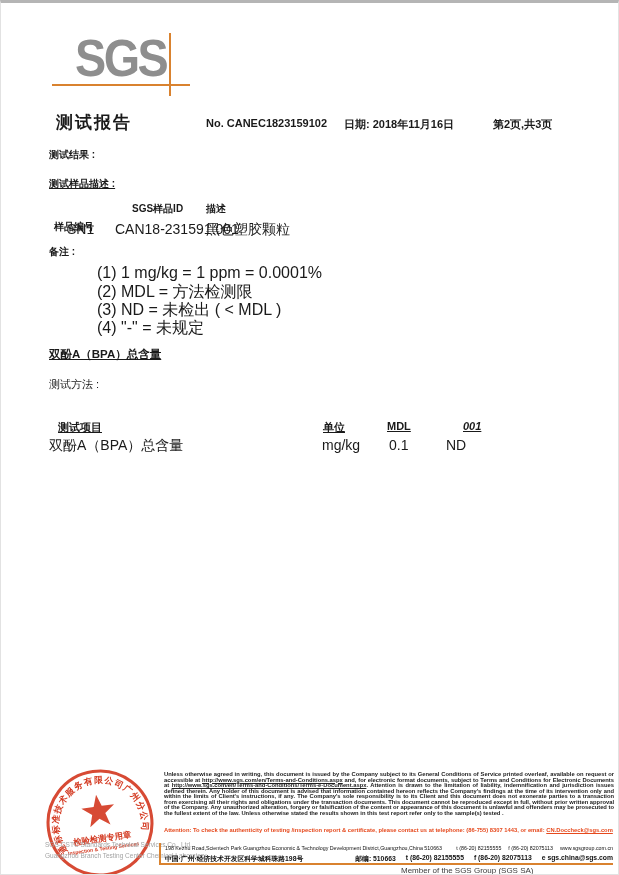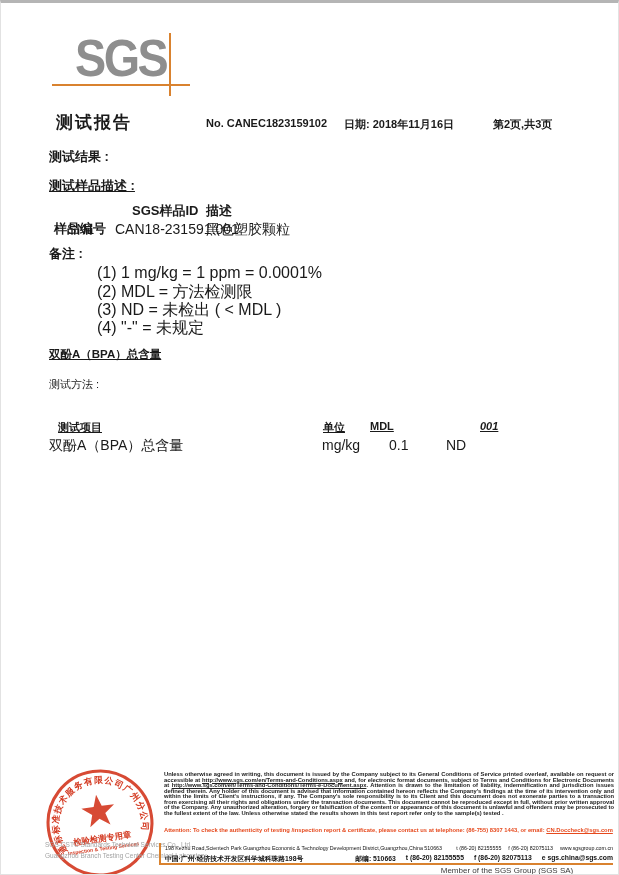--- a/index.html
+++ b/index.html
@@ -17,43 +17,43 @@
     transform-origin:left top;
   }
   .logo-hline { left:51px; top:81px; width:138px; height:2px; background:#d9822f; }
   .logo-vline { left:168px; top:30px; width:2px; height:63px; background:#d9822f; }
   
   .doc-title { left:55px; top:108px; font-size:17px; font-weight:bold; letter-spacing:2px; }
   .hdr { font-size:11px; font-weight:bold; }
   .report-no { left:205px; top:114px; }
   .report-date { left:343px; top:114px; }
   .report-pages { left:492px; top:114px; }
-  .lbl { font-size:13px; font-weight:bold; }
+  .lbl { font-size:10px; font-weight:bold; }
   .u { text-decoration:underline; }
   .results-label { left:48px; top:145px; }
   .sample-heading { left:48px; top:174px; }
   
   .s-c1h { left:53px; top:217px; } .s-c2h { left:131px; top:199px; } .s-c3h { left:205px; top:199px; }
   .cell { font-size:14px; }
   .s-c1v { left:66px; top:218px; } .s-c2v { left:114px; top:218px; } .s-c3v { left:205px; top:218px; }
   .notes-label { left:48px; top:242px; }
   .note { left:96px; font-size:16px; }
   .note-1 { top:261px; } .note-2 { top:279px; } .note-3 { top:297px; } .note-4 { top:315px; }
   .bpa-heading { left:48px; top:344px; font-size:11.5px; font-weight:bold; text-decoration:underline; }
   .method-label { left:48px; top:374px; font-size:11px; }
   .method-text {
     left:125px; top:372px; width:455px; font-size:11px; line-height:19px;
     white-space:normal; text-align:justify;
   }
   
   .th { font-size:11px; font-weight:bold; text-decoration:underline; }
   .t-item-h { left:57px; top:417px; }
   .t-unit-h { left:322px; top:417px; }
-  .t-mdl-h  { left:369px; top:417px; }
-  .t-001-h  { left:442px; top:417px; font-style:italic;padding-left:37px; }
+  .t-mdl-h  { left:386px; top:417px; }
+  .t-001-h  { left:425px; top:417px; font-style:italic;padding-left:37px; }
   .t-item-v { left:48px; top:434px; }
   .t-unit-v { left:321px; top:434px; }
   .t-mdl-v  { left:388px; top:434px; }
   .t-001-v  { left:445px; top:434px; }
   
   .stamp-wrap { left:42px; top:764px; width:114px; height:112px; transform:rotate(-8deg); }
   .company-1 { left:44px; top:838px; font-size:6.5px; color:#a3a3a3; }
   .company-2 { left:44px; top:849px; font-size:6.5px; color:#a3a3a3; }
   .disclaimer {
     left:163px; top:769px; width:450px; font-size:5.8px; line-height:5.5px;
@@ -63,21 +63,21 @@
   .attention {
     left:163px; top:824px; width:450px; font-size:5.8px; line-height:6.4px;
     white-space:normal; color:#e6491d; font-weight:bold;
   }
   .addr-en { left:164px; top:842px; width:448px; font-size:5.3px; color:#111; display:flex; gap:7px; }
   .addr-cn { left:164px; top:851px; width:448px; font-size:6.8px; font-weight:bold; color:#111; display:flex; gap:10px; }
   .addr-en span, .addr-cn span { white-space:nowrap; }
   .addr-grow { flex:1 1 auto; }
   .f-vline { left:158px; top:840px; width:2px; height:20px; background:#d9822f; }
   .f-hline { left:158px; top:860px; width:454px; height:2px; background:#d9822f; }
-  .member { left:400px; top:863px; width:212px; text-align:center; font-size:8px; color:#3a3a3a; }
+  .member { left:400px; top:863px; width:212px; text-align:left; font-size:8px; color:#3a3a3a; }
 </style>
 </head>
 <body>
 
 <div class="page">
 
   <div class="abs logo-text">SGS</div>
   <div class="abs logo-hline"></div>
   <div class="abs logo-vline"></div>
 

